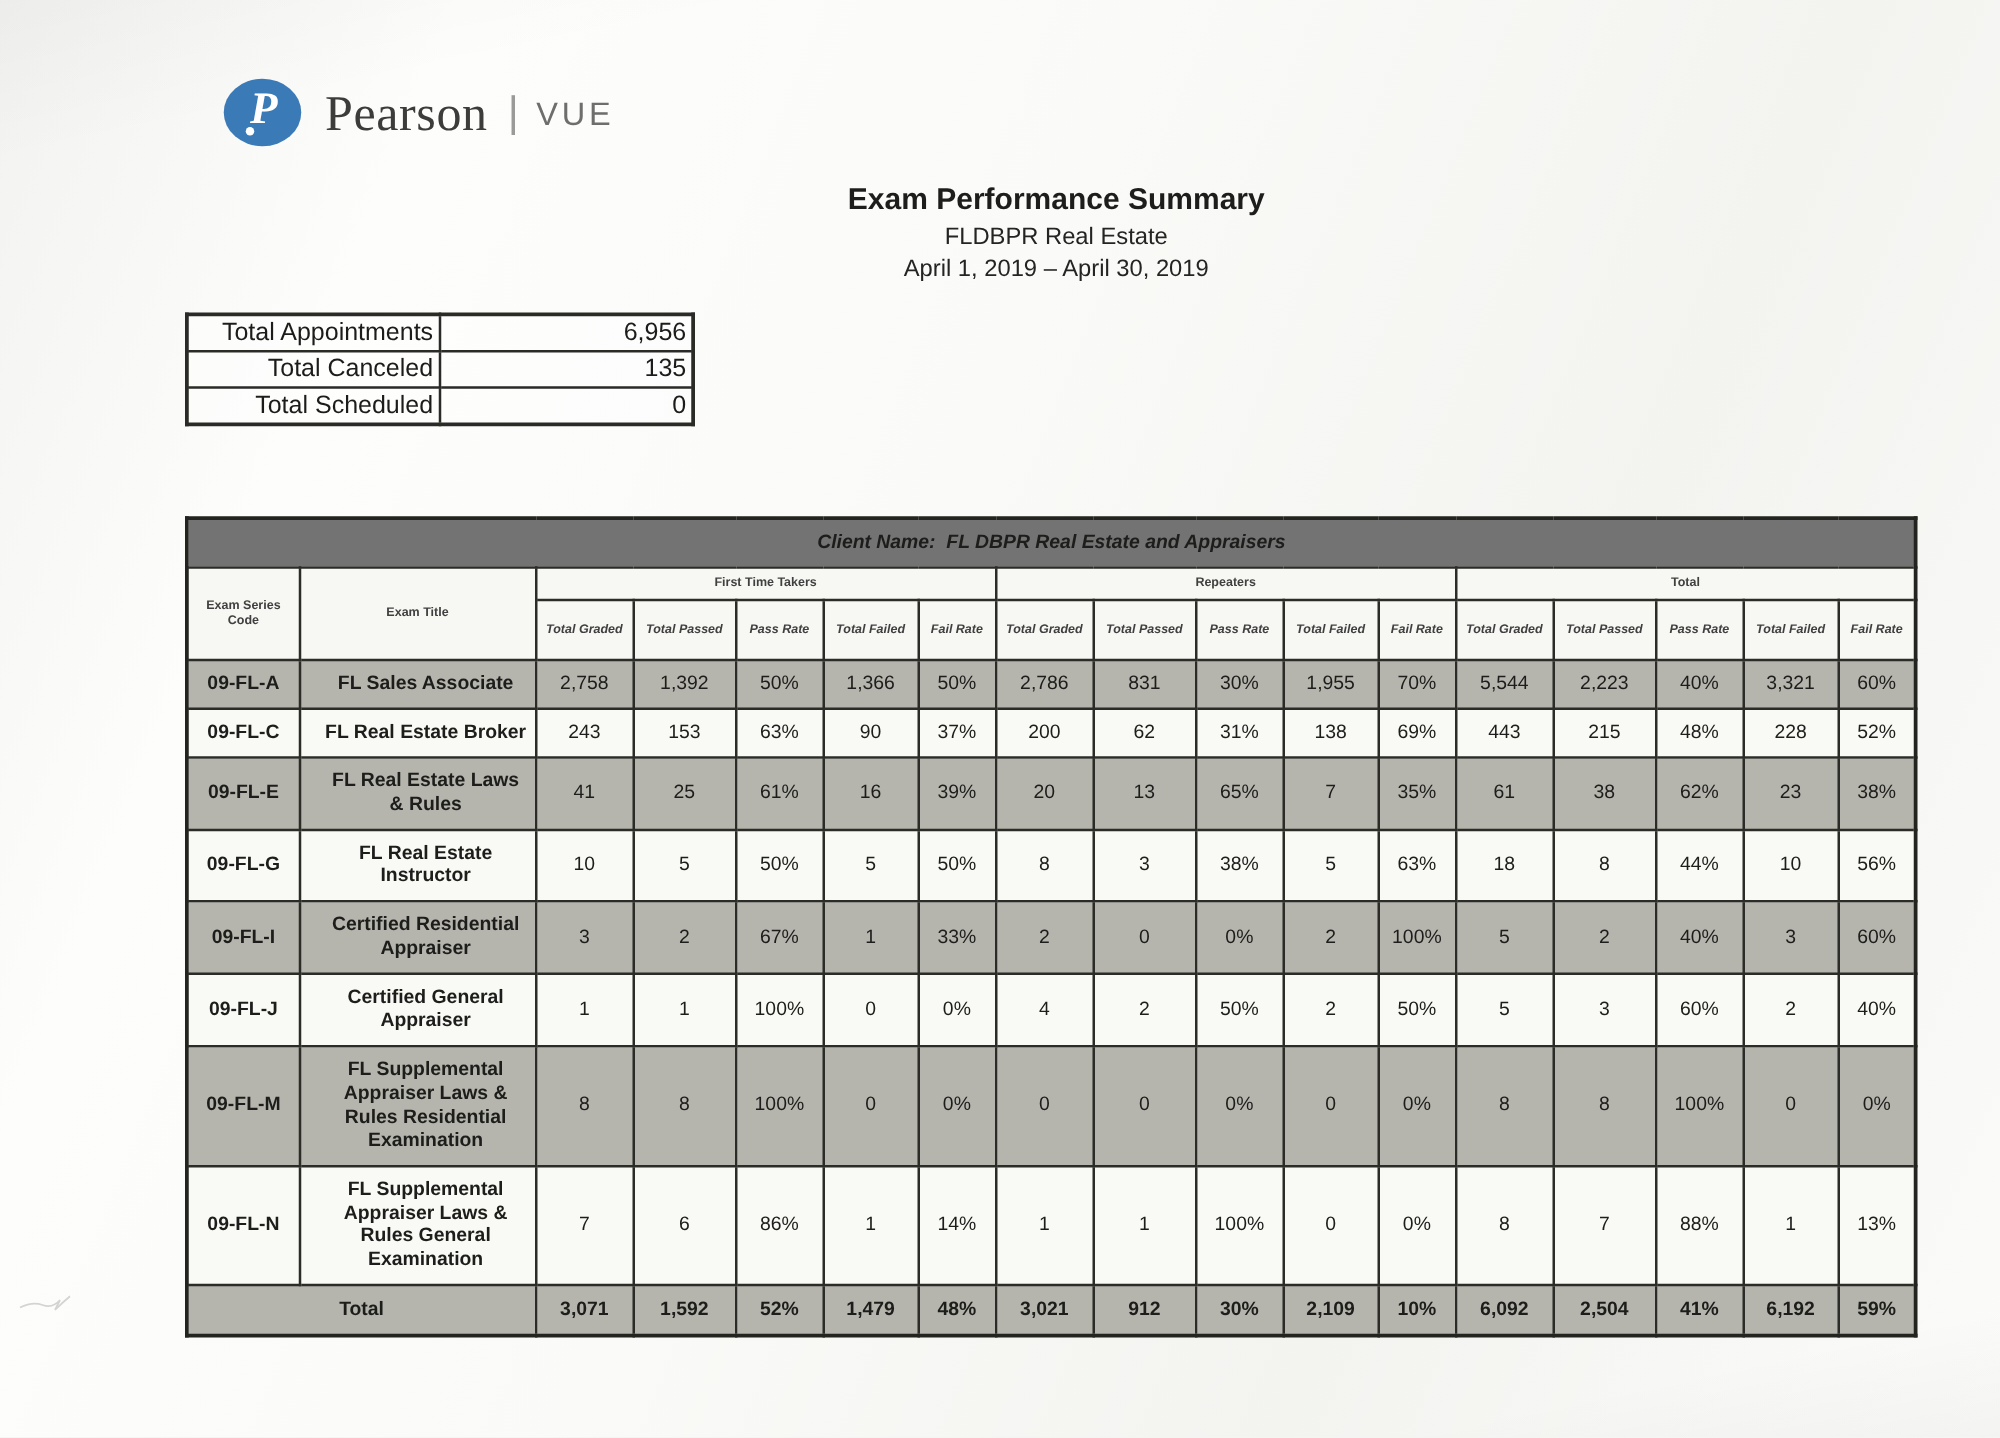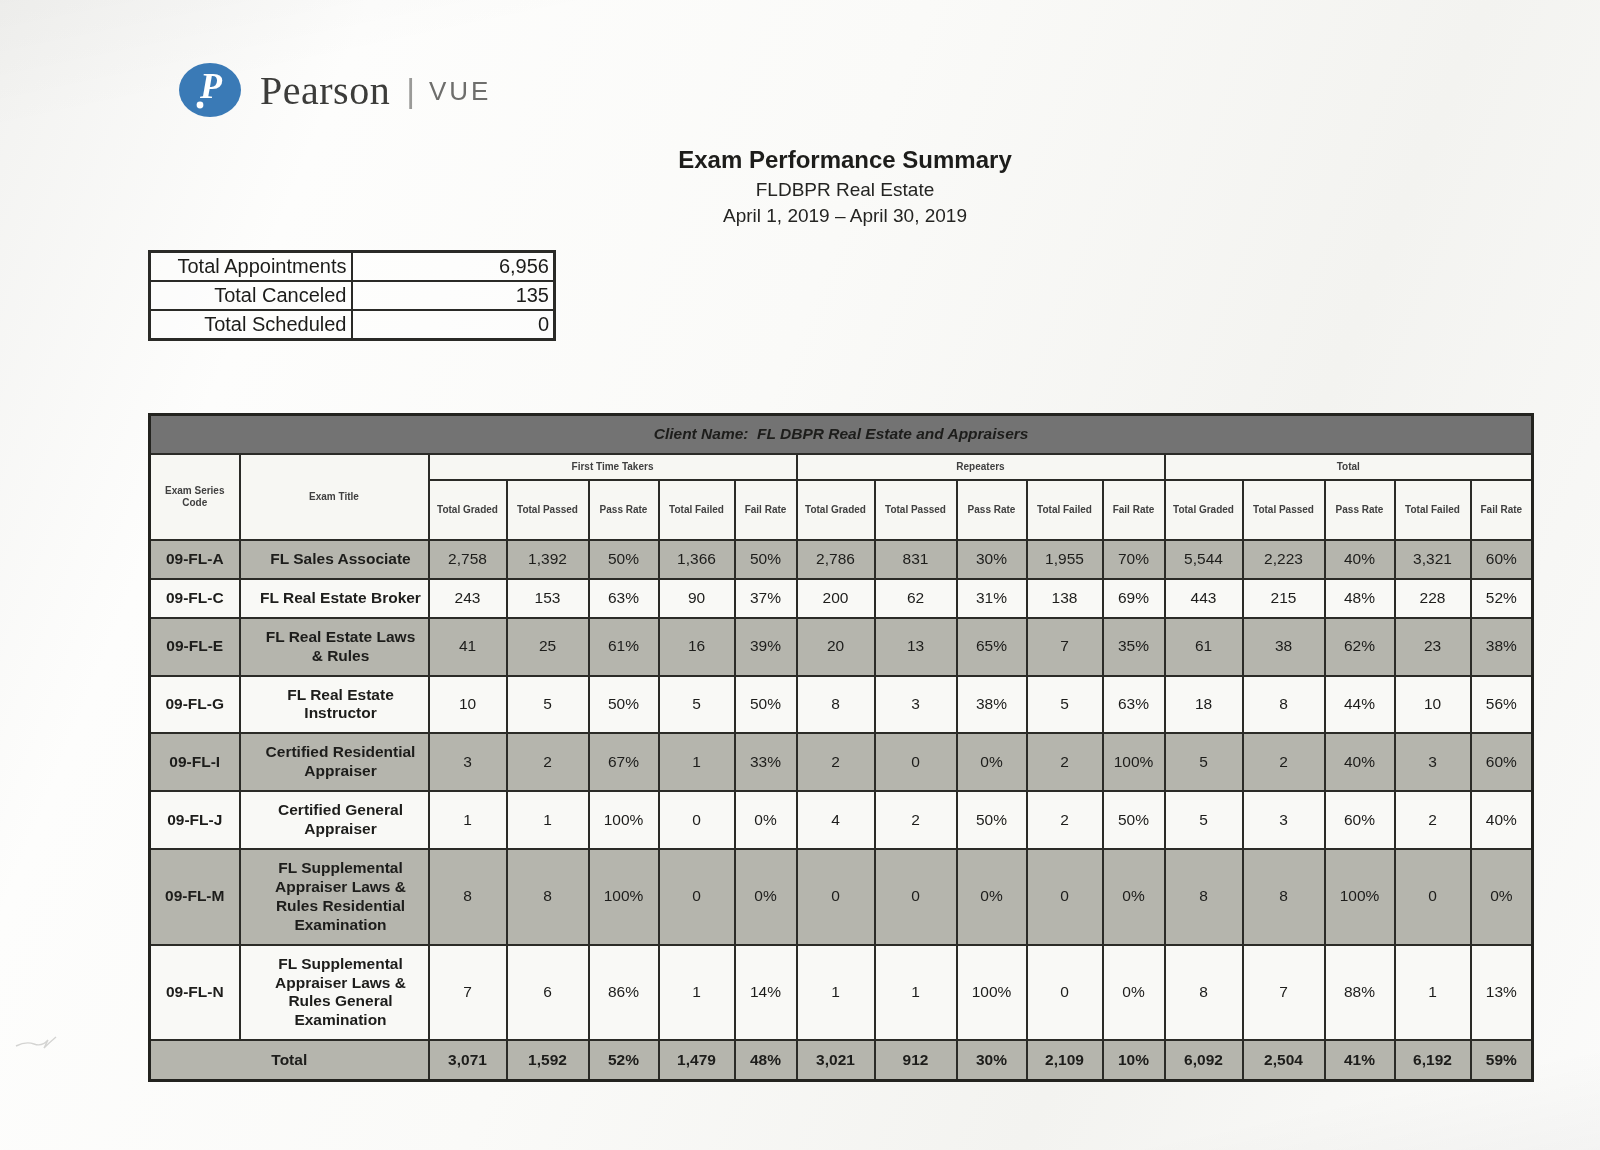--- a/index.html
+++ b/index.html
@@ -106,21 +106,21 @@
   }
   .client-band .client-value { font-weight: bold; }
   .main th {
     font-size: 10px;
     line-height: 1.18;
     background: #f7f7f3;
     padding: 4px 2px;
     color: #404040;
   }
   .group-row th { height: 26px; }
-  .sub-row th { height: 60px; }
+  .sub-row th { height: 48px; font-style: italic; }
   .main td {
     font-size: 15.5px;
     line-height: 1.22;
     padding: 9px 3px;
     color: #1d1d1b;
   }
   .main td.code { font-weight: bold; }
   .main td.title { font-weight: bold; padding-left: 19px; padding-right: 6px; }
   tr.shaded td { background: #b5b5ad; }
   tr.total-row td { font-weight: bold; height: 40px; }

